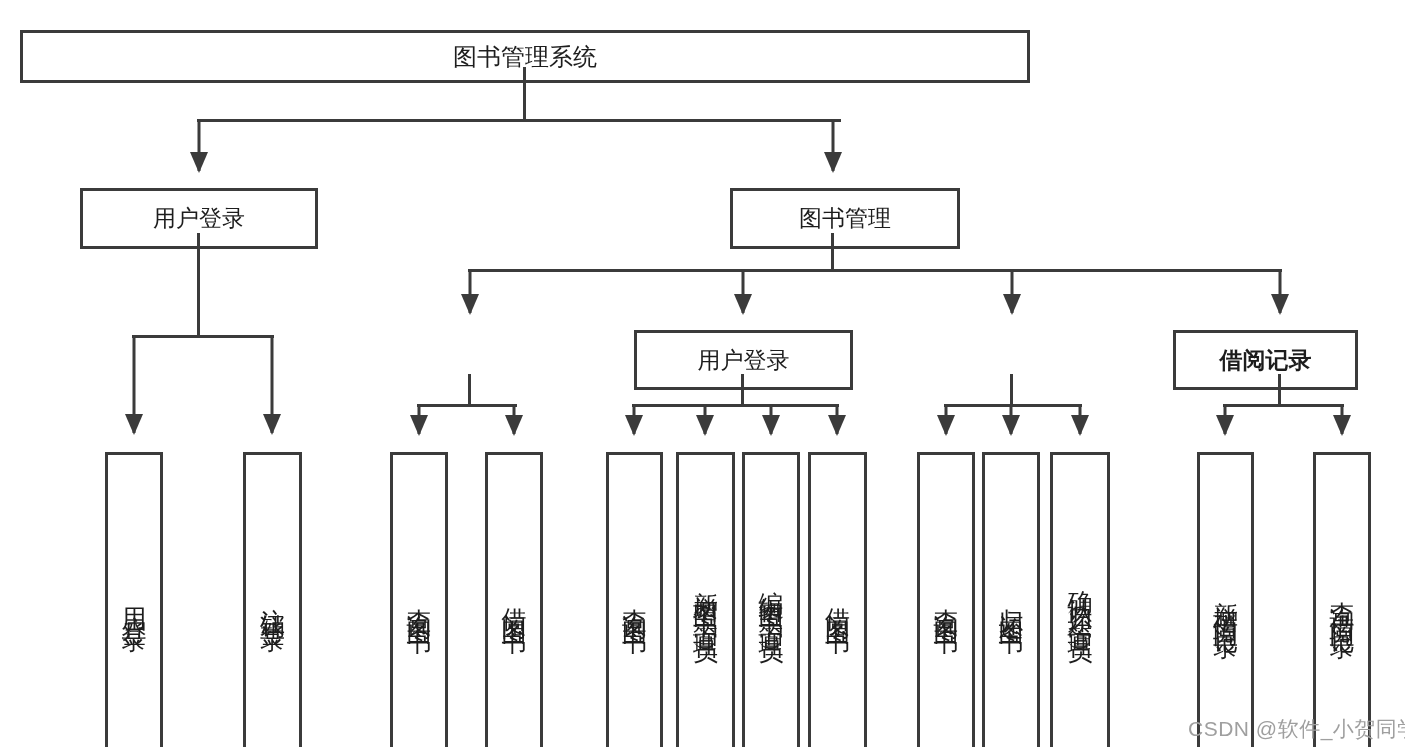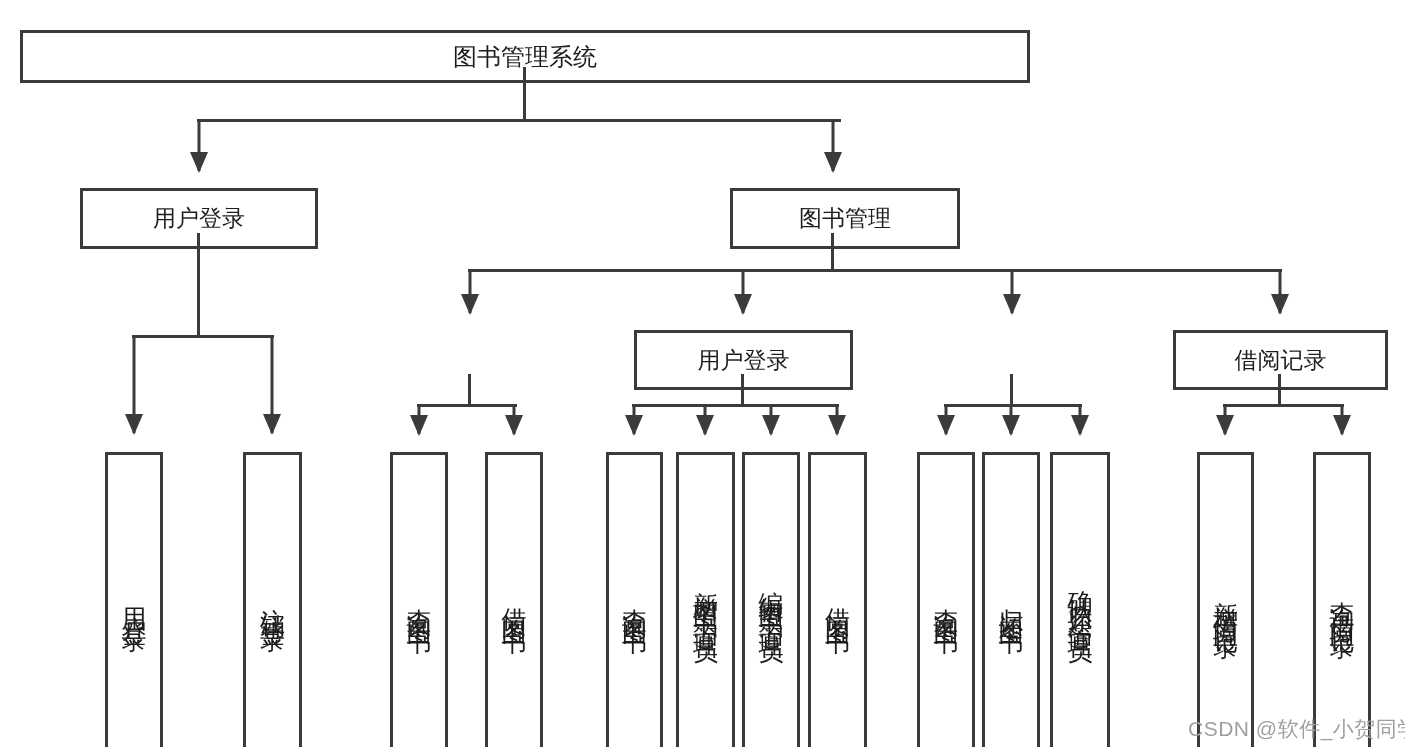--- a/index.html
+++ b/index.html
@@ -90,21 +90,21 @@
   <div class="vline" style="left:831px;top:233px;height:38px;"></div>
   <div class="hline" style="left:468px;top:269px;width:814px;"></div>
   <div class="arrow" style="left:461px;top:269px;height:46px;"></div>
   <div class="arrow" style="left:734px;top:269px;height:46px;"></div>
   <div class="arrow" style="left:1003px;top:269px;height:46px;"></div>
   <div class="arrow" style="left:1271px;top:269px;height:46px;"></div>
 
   <div class="node lvl3" style="left:634px;top:314px;width:219px;height:60px;">
     <span>用户登录</span>
   </div>
-  <div class="node lvl3" style="left:1173px;top:314px;width:215px;height:60px;">
+  <div class="node lvl3" style="left:1173px;top:314px;width:185px;height:60px;font-weight:bold;">
     <span>借阅记录</span>
   </div>
 
   <div class="vline" style="left:468px;top:374px;height:33px;"></div>
   <div class="hline" style="left:417px;top:404px;width:100px;"></div>
   <div class="arrow" style="left:410px;top:404px;height:32px;"></div>
   <div class="arrow" style="left:505px;top:404px;height:32px;"></div>
 
   <div class="vline" style="left:741px;top:374px;height:33px;"></div>
   <div class="hline" style="left:632px;top:404px;width:207px;"></div>

